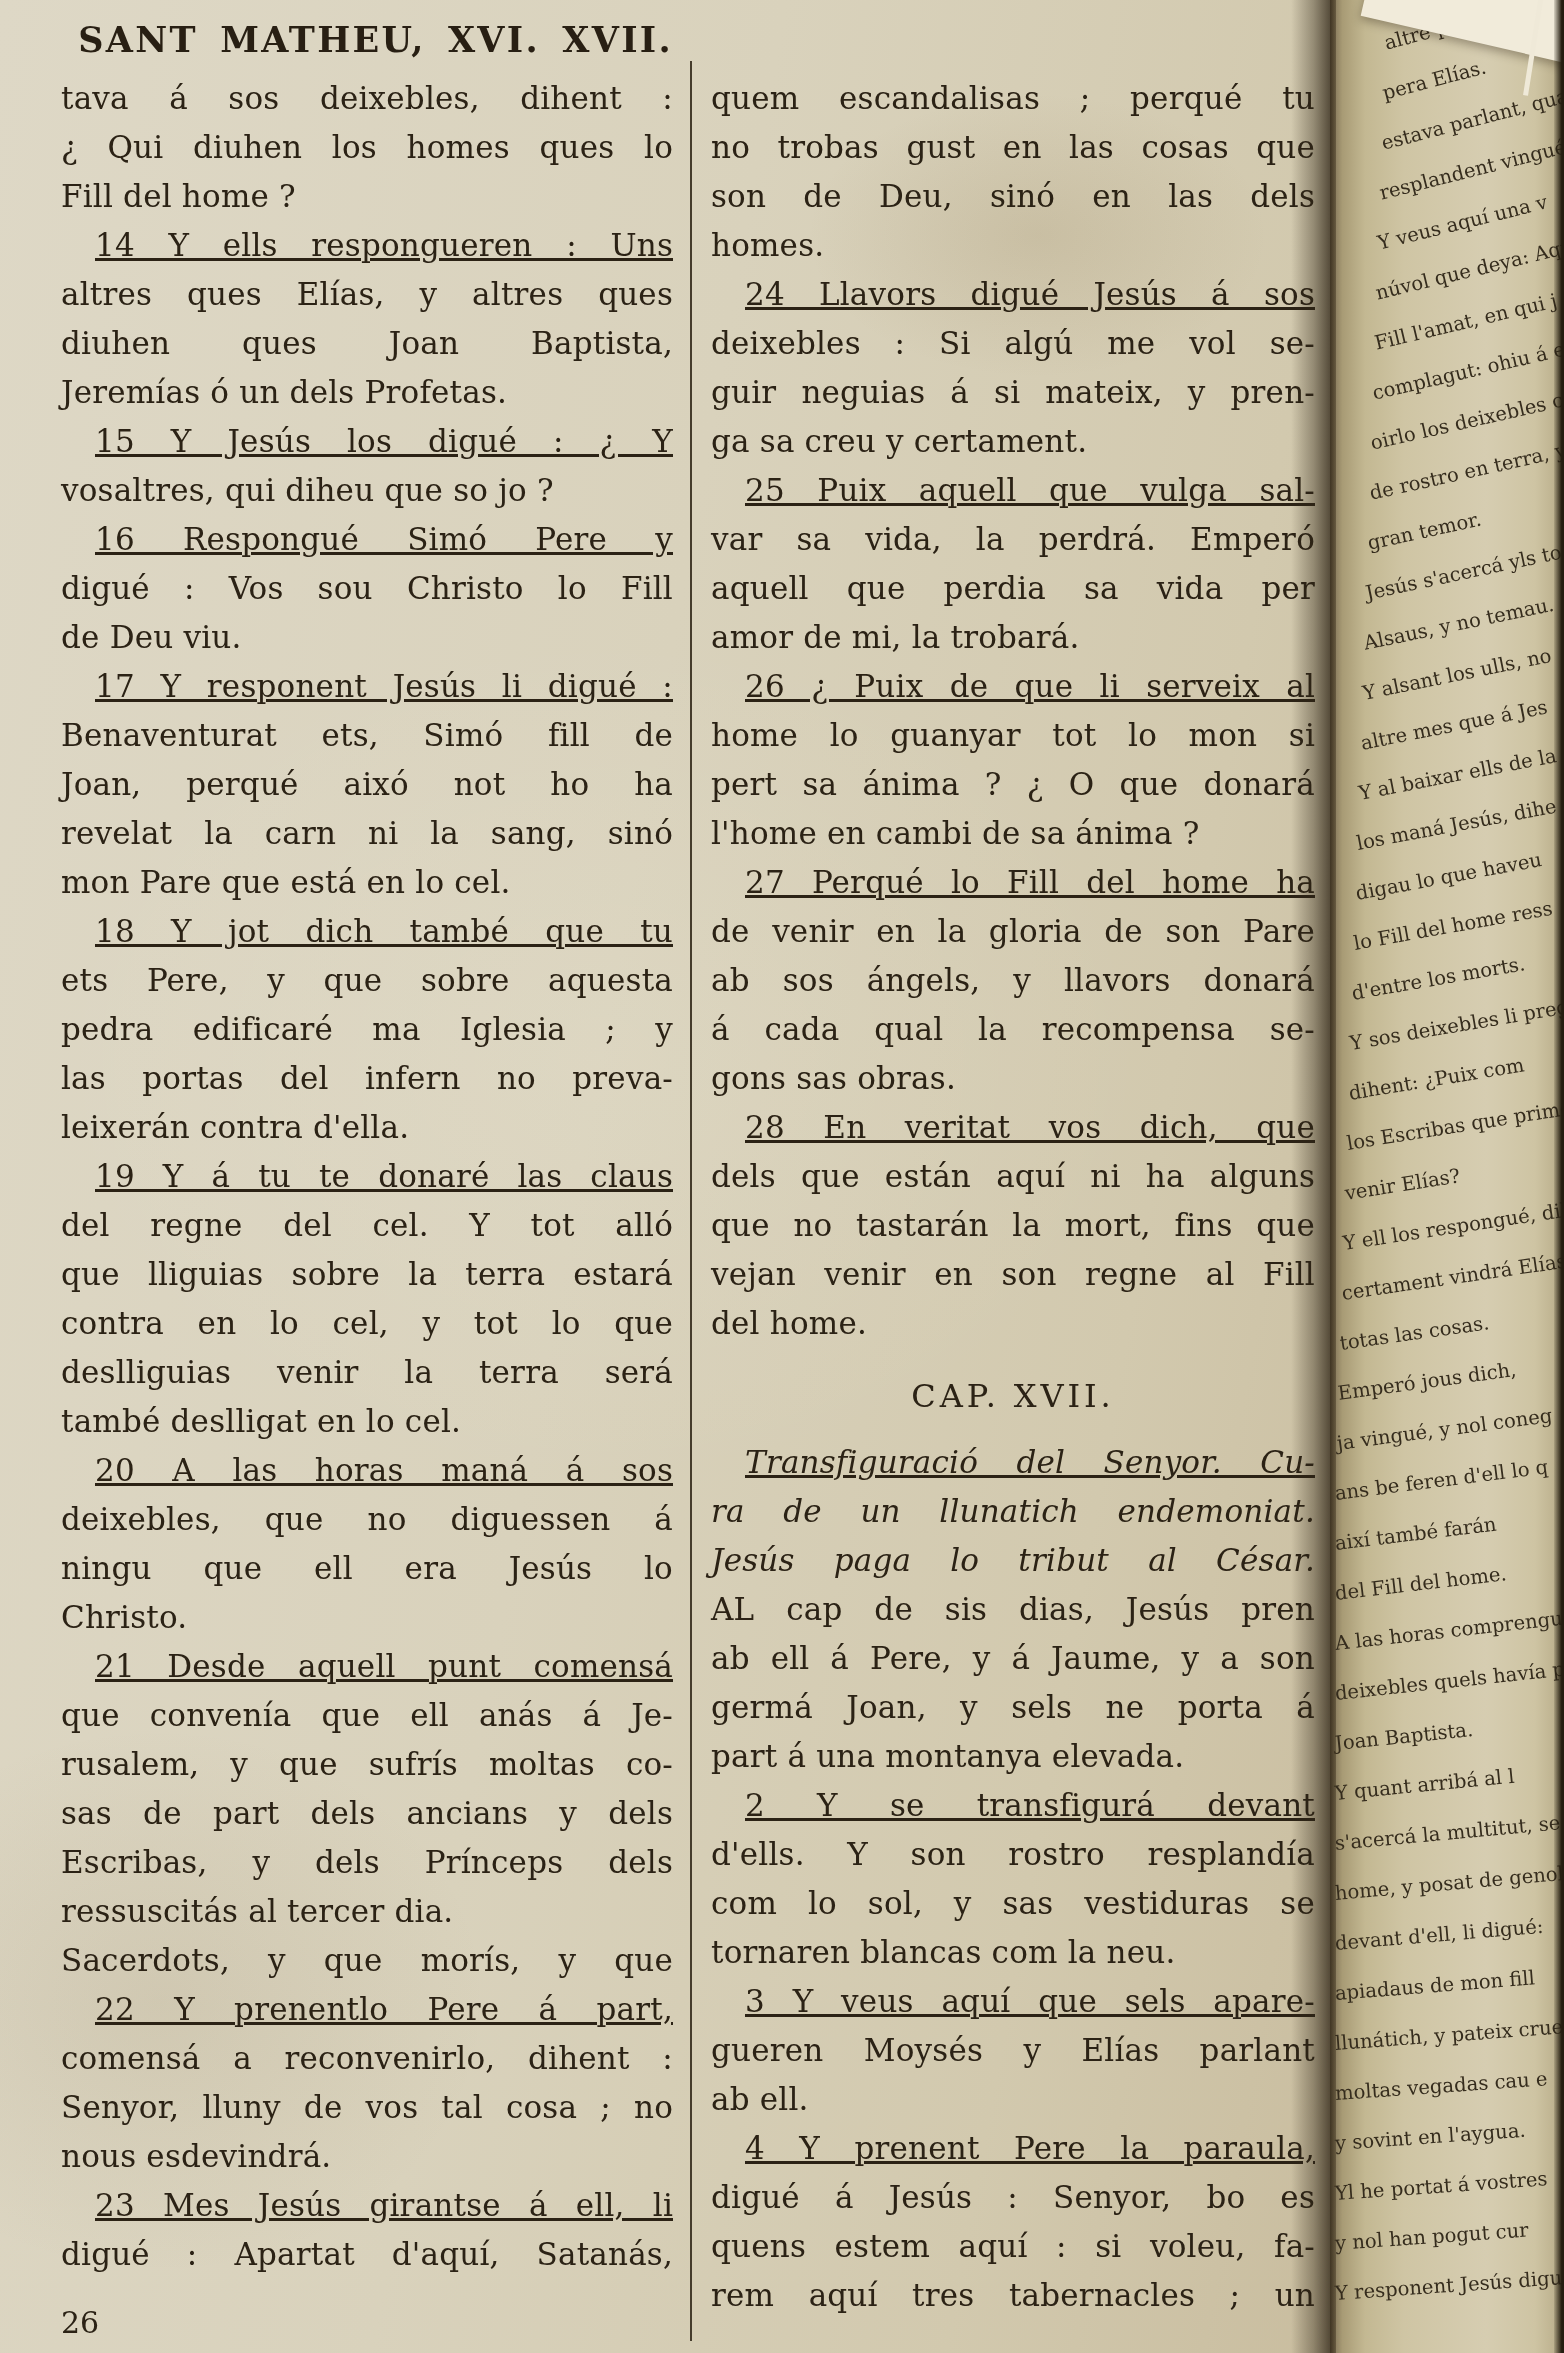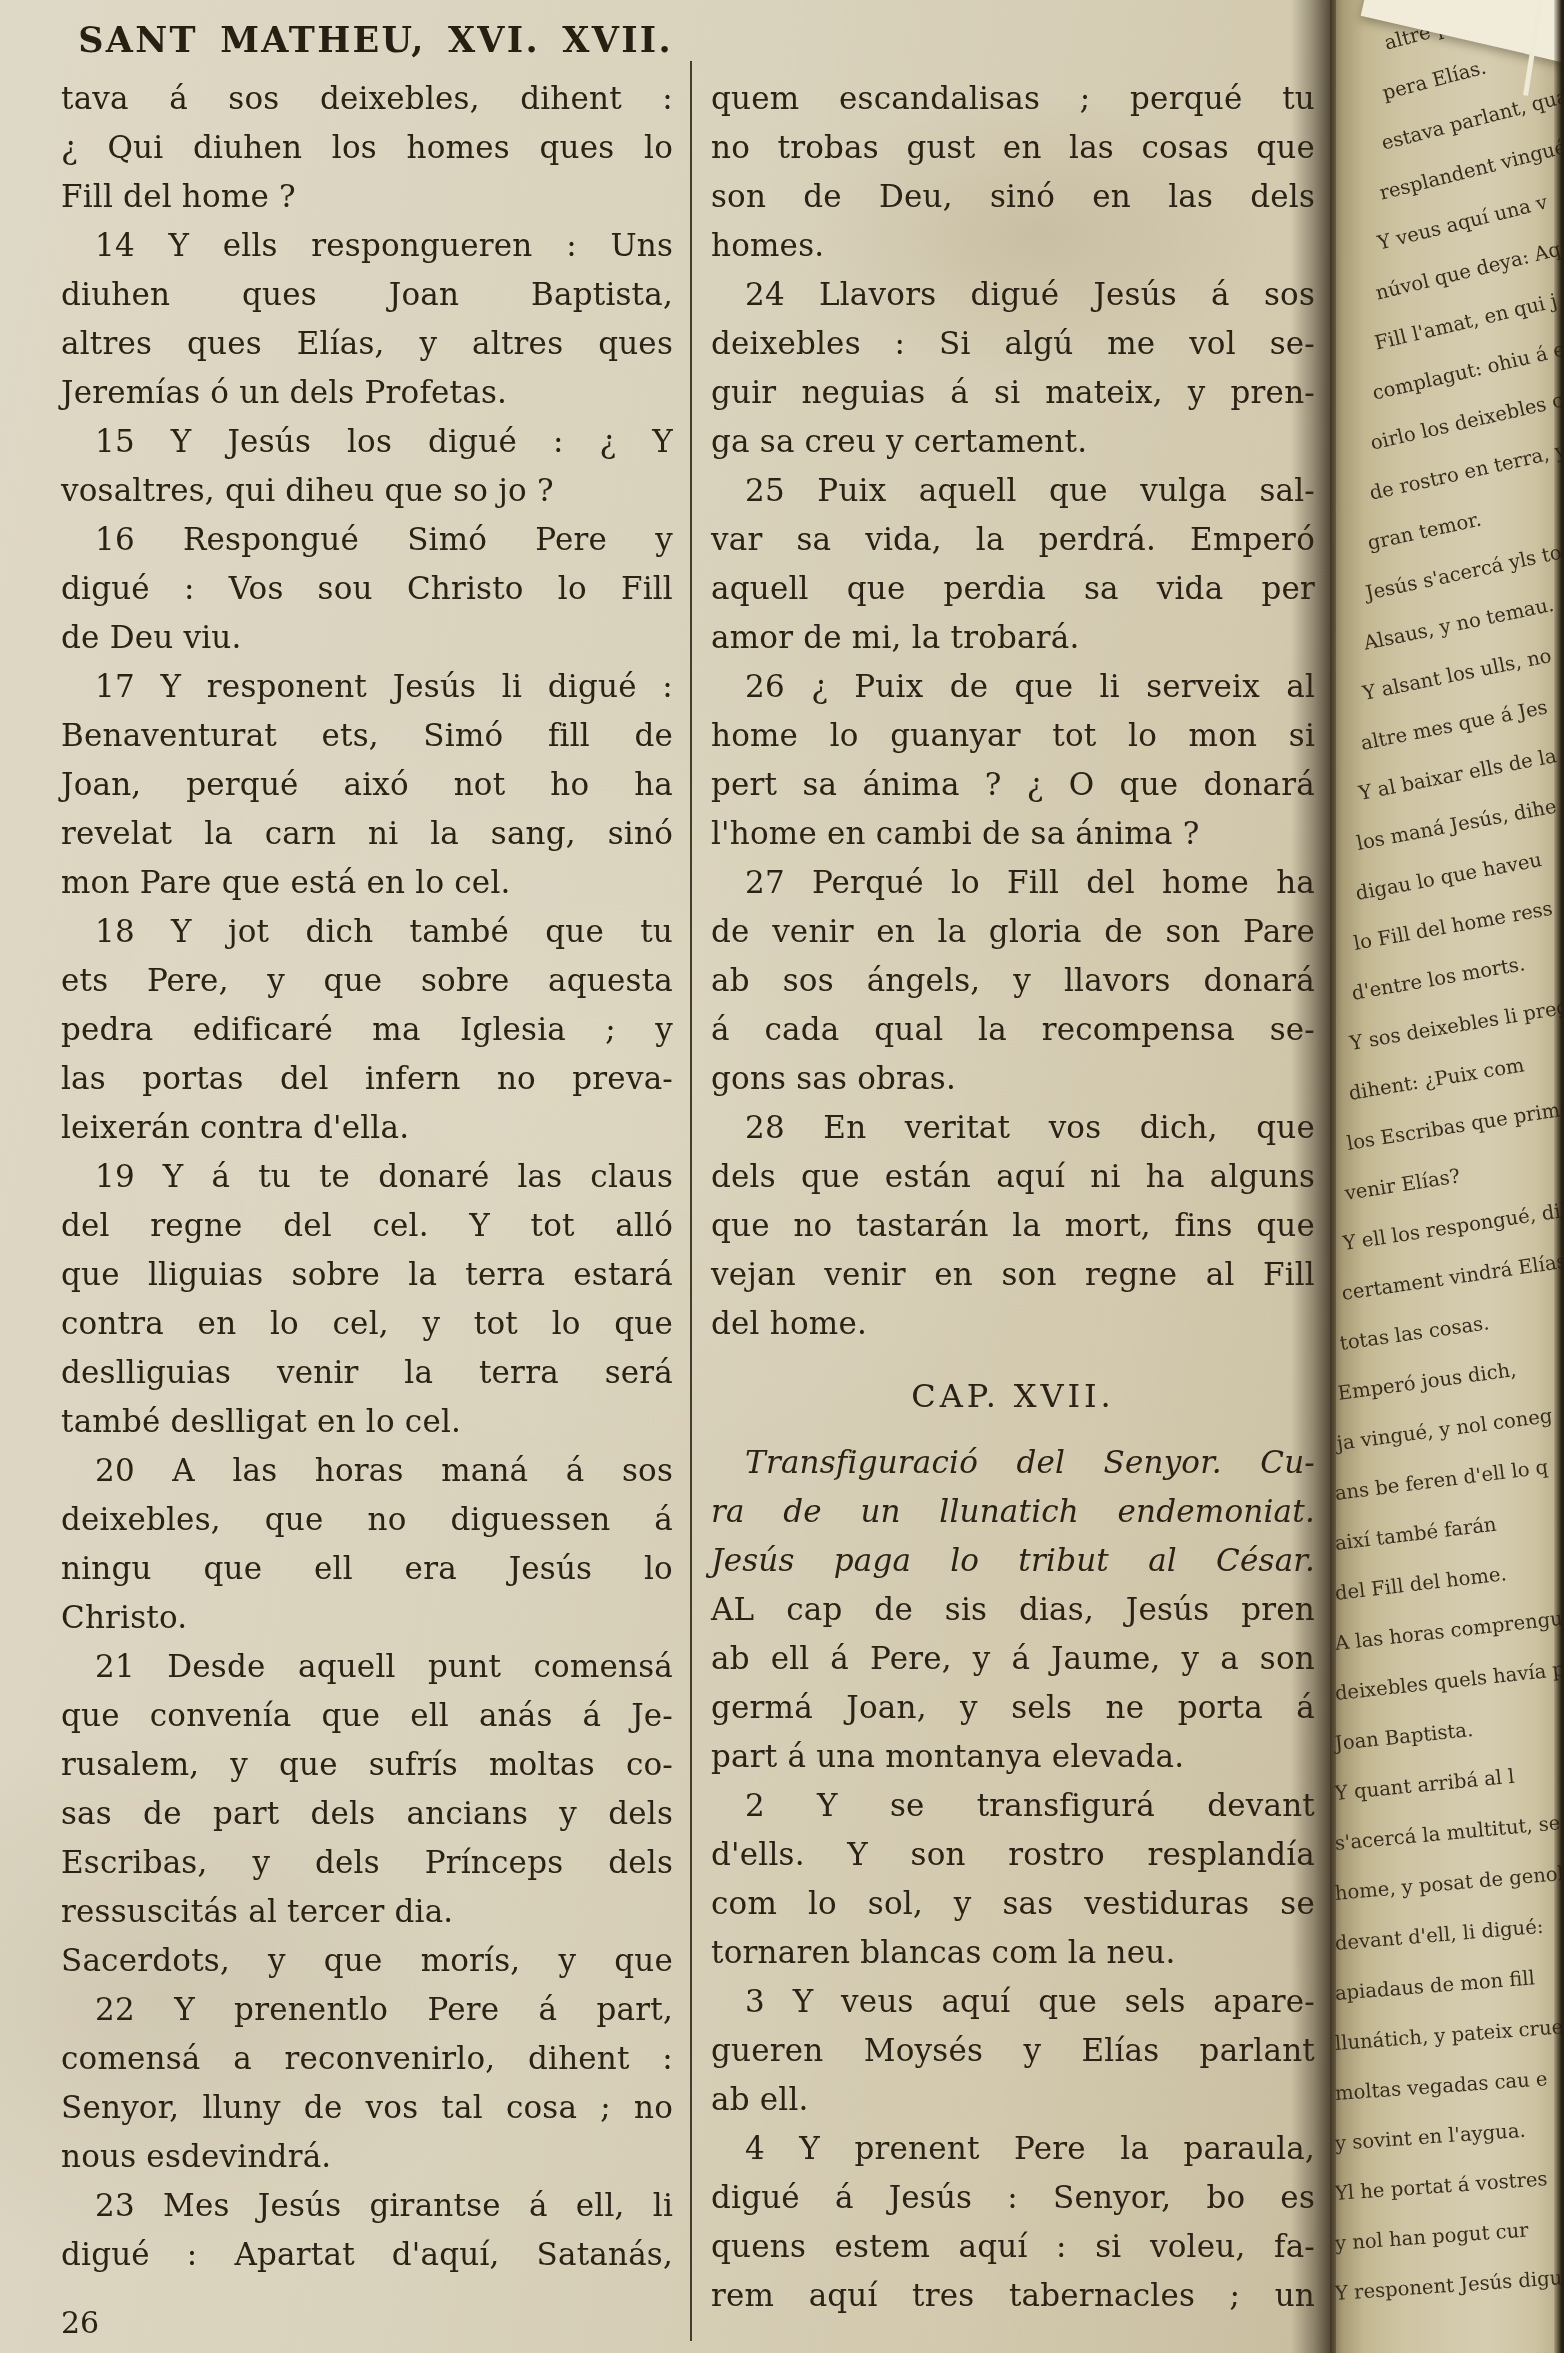--- a/index.html
+++ b/index.html
@@ -29,21 +29,21 @@
   .col{
     position:absolute;top:74px;width:612px;
     font-size:31px;line-height:49px;color:#2b2215;
     letter-spacing:0.2px;
   }
   #col-left{left:61px;}
   #col-right{left:711px;width:604px;}
 
   .line{text-align:justify;text-align-last:justify;}
   .line.end{text-align-last:left;}
-  .line.ind{text-indent:34px;}
+  .line.ind{text-indent:34px;text-decoration:underline;}
   .line.it{font-style:italic;}
 
   .chap{
     margin:23.5px 0 17px;text-align:center;
     font-size:32px;letter-spacing:3.9px;color:#2b2215;
   }
 
   .rule{
     position:absolute;left:690px;top:61px;height:2280px;width:2.3px;
     background:#453c2c;
@@ -91,22 +91,22 @@
 <body>
 
 <div id="scan">
   <div id="page">
     <div class="header">SANT MATHEU, XVI. XVII.</div>
     <div id="col-left" class="col">
         <div class="line">tava á sos deixebles, dihent :</div>
         <div class="line">¿ Qui diuhen los homes ques lo</div>
         <div class="line end">Fill del home ?</div>
         <div class="line ind">14 Y ells respongueren : Uns</div>
+        <div class="line">altres ques Elías, y altres ques</div>
         <div class="line">diuhen ques Joan Baptista,</div>
-        <div class="line">altres ques Elías, y altres ques</div>
         <div class="line end">Jeremías ó un dels Profetas.</div>
         <div class="line ind">15 Y Jesús los digué : ¿ Y</div>
         <div class="line end">vosaltres, qui diheu que so jo ?</div>
         <div class="line ind">16 Respongué Simó Pere y</div>
         <div class="line">digué : Vos sou Christo lo Fill</div>
         <div class="line end">de Deu viu.</div>
         <div class="line ind">17 Y responent Jesús li digué :</div>
         <div class="line">Benaventurat ets, Simó fill de</div>
         <div class="line">Joan, perqué aixó not ho ha</div>
         <div class="line">revelat la carn ni la sang, sinó</div>

